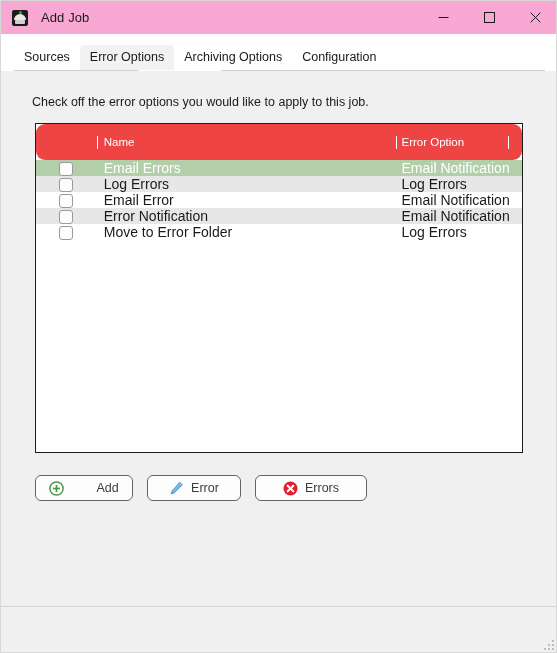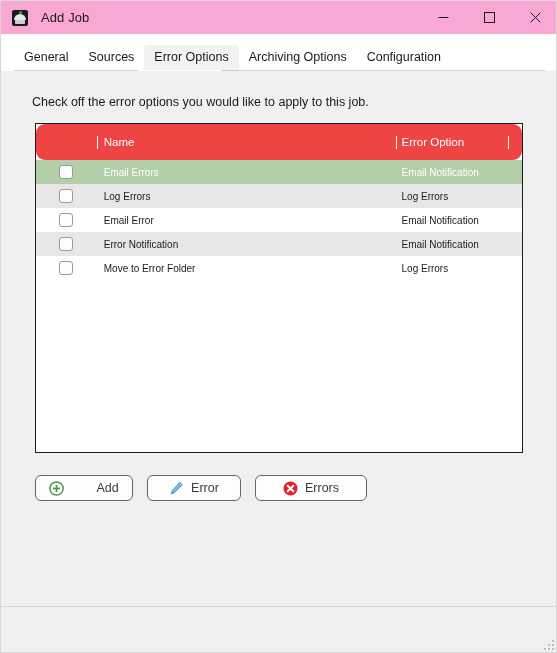--- a/index.html
+++ b/index.html
@@ -192,23 +192,23 @@
     top: 3px;
     width: 1px;
     height: 13px;
     background: #ffffff;
   }
   .gh-cell.tail .gh-sep { left: 6px; }
 
   .grid-body { }
   .grid-row {
     display: flex;
-    height: 24px;
-    align-items: center;
-    font-size: 10px;
+    height: 16px;
+    align-items: flex-end;
+    font-size: 14px;
     color: #1a1a1a;
     box-sizing: border-box;
   }
   .grid-row.alt      { background: #e7e7e7; }
   .grid-row.selected { background: #b3cfaa; color: #ffffff; }
 
   .cell-check {
     width: 60px;
     display: flex;
     align-items: center;
@@ -339,21 +339,20 @@
         <svg class="icon-svg" width="11" height="11" viewBox="0 0 11 11">
           <line x1="0.6" y1="0.6" x2="10.4" y2="10.4" stroke="#1a1a1a" stroke-width="1"></line>
           <line x1="10.4" y1="0.6" x2="0.6" y2="10.4" stroke="#1a1a1a" stroke-width="1"></line>
         </svg>
       </div>
     </div>
   </div>
 
   <div class="tabstrip">
     <div class="tabs">
-      <div class="tab">General</div>
       <div class="tab">Sources</div>
       <div class="tab active">Error Options</div>
       <div class="tab">Archiving Options</div>
       <div class="tab">Configuration</div>
     </div>
     <div class="tab-underline"></div>
     <div class="tab-underline-break"></div>
   </div>
 
   <div class="content">

